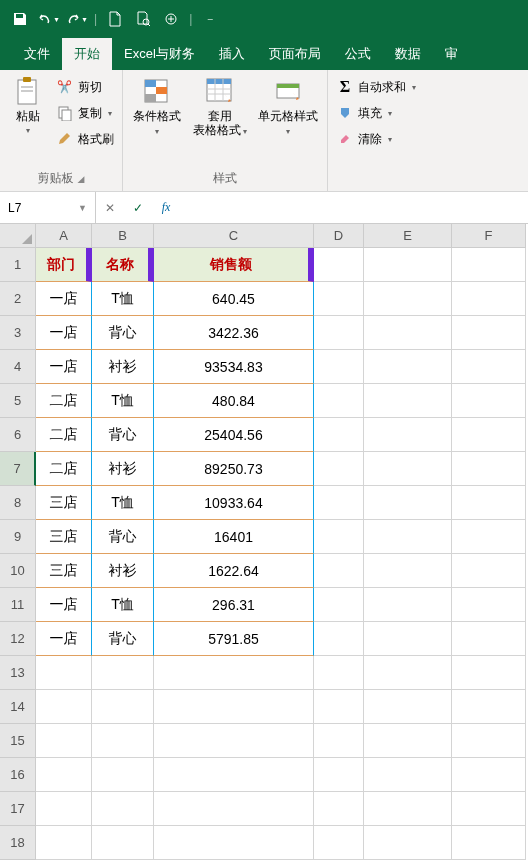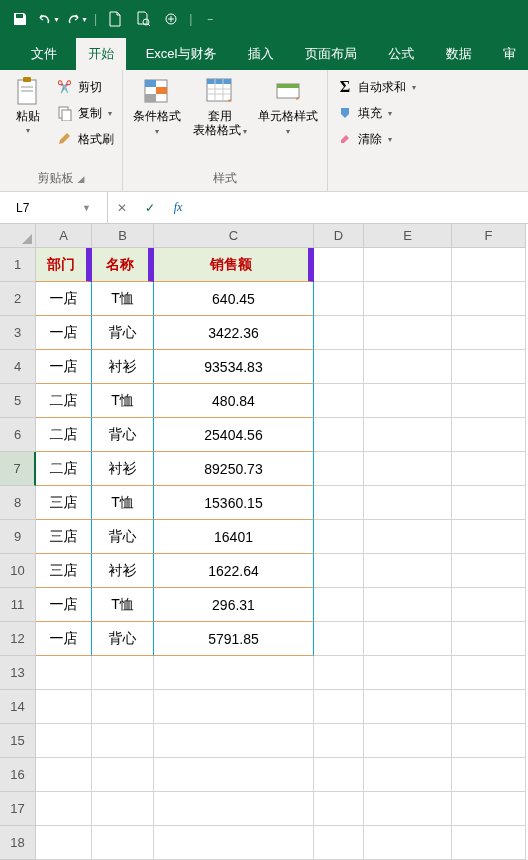--- a/index.html
+++ b/index.html
@@ -1,34 +1,34 @@
 <!DOCTYPE html>
 <html><head>
 <meta charset="utf-8">
 <style>
 * { margin: 0; padding: 0; box-sizing: border-box; }
 body { font-family: "Microsoft YaHei", sans-serif; font-size: 12px; background: #fff; width: 528px; height: 860px; overflow: hidden; }
 .titlebar { background: #0a6b3e; height: 38px; display: flex; align-items: center; padding: 0 8px; gap: 4px; }
 .tb-btn { width: 24px; height: 24px; display: flex; align-items: center; justify-content: center; color: #fff; }
 .tb-sep { color: #fff; opacity: .5; margin: 0 2px; }
-.tabs { background: #0a6b3e; height: 32px; display: flex; align-items: flex-end; padding-left: 19px; justify-content: space-between; }
+.tabs { background: #0a6b3e; height: 32px; display: flex; align-items: flex-end; padding-left: 12px; }
 .tab { padding: 7px 12px; color: #fff; font-size: 13px; cursor: pointer; }
 .tab.active { background: #f3f2f1; color: #0a6b3e; }
 .ribbon { background: #f3f2f1; border-bottom: 1px solid #d6d6d6; height: 122px; display: flex; }
 .group { border-right: 1px solid #d6d6d6; padding: 4px 6px 2px; display: flex; flex-direction: column; justify-content: space-between; }
 .group-body { flex: 1; display: flex; gap: 4px; align-items: flex-start; }
 .group-label { text-align: center; font-size: 12px; color: #666; padding: 2px 0; display: flex; justify-content: center; align-items: center; gap: 4px; }
 .dlgarrow { font-size: 9px; color: #888; cursor: pointer; }
 .big-btn { width: 44px; display: flex; flex-direction: column; align-items: center; gap: 2px; cursor: pointer; padding: 2px; }
 .big-btn .icon { width: 32px; height: 32px; display: flex; align-items: center; justify-content: center; }
 .big-btn .lbl { font-size: 12px; text-align: center; line-height: 1.15; }
 .sm-row { display: flex; align-items: center; gap: 4px; cursor: pointer; padding: 1px 2px; height: 26px; font-size: 12px; }
 .sm-row .icon { width: 18px; height: 18px; display: flex; align-items: center; justify-content: center; }
 .nm-fx { height: 32px; display: flex; align-items: center; border-bottom: 1px solid #ccc; background: #fff; }
-.namebox { width: 108px; padding: 0 16px; border-right: 1px solid #ccc; height: 100%; display: flex; align-items: center; justify-content: space-between; }
+.namebox { width: 96px; padding: 0 8px; border-right: 1px solid #ccc; height: 100%; display: flex; align-items: center; justify-content: space-between; }
 .namebox .dd { color: #888; font-size: 9px; cursor: pointer; }
 .fx-btn { width: 28px; text-align: center; color: #777; cursor: pointer; }
 .fx-btn.accept { color: #0a6b3e; }
 .fx-lbl { font-style: italic; font-family: "Times New Roman", serif; color: #0369a1; width: 28px; text-align: center; }
 .fx-input { flex: 1; border: none; outline: none; padding: 0 4px; height: 100%; font-size: 13px; }
 .grid { position: relative; }
 .colhdr-row { display: flex; height: 24px; }
 .corner { width: 36px; background: #e6e6e6; border-right: 1px solid #ccc; border-bottom: 1px solid #ccc; position: relative; }
 .corner::after { content: ""; position: absolute; right: 3px; bottom: 3px; width: 0; height: 0; border-left: 10px solid transparent; border-bottom: 10px solid #aaa; }
 .colhdr { background: #e6e6e6; border-right: 1px solid #ccc; border-bottom: 1px solid #ccc; display: flex; align-items: center; justify-content: center; color: #555; font-size: 13px; }
@@ -294,21 +294,21 @@
       <div class="cell data wB">衬衫</div>
       <div class="cell data wC">89250.73</div>
       <div class="cell wD"></div>
       <div class="cell wE"></div>
       <div class="cell wF"></div>
     </div>
     <div class="row">
       <div class="rowhdr">8</div>
       <div class="cell data wA">三店</div>
       <div class="cell data wB">T恤</div>
-      <div class="cell data wC">15360.15</div>
+      <div class="cell data wC">10933.64</div>
       <div class="cell wD"></div>
       <div class="cell wE"></div>
       <div class="cell wF"></div>
     </div>
     <div class="row">
       <div class="rowhdr">9</div>
       <div class="cell data wA">三店</div>
       <div class="cell data wB">背心</div>
       <div class="cell data wC">16401</div>
       <div class="cell wD"></div>

